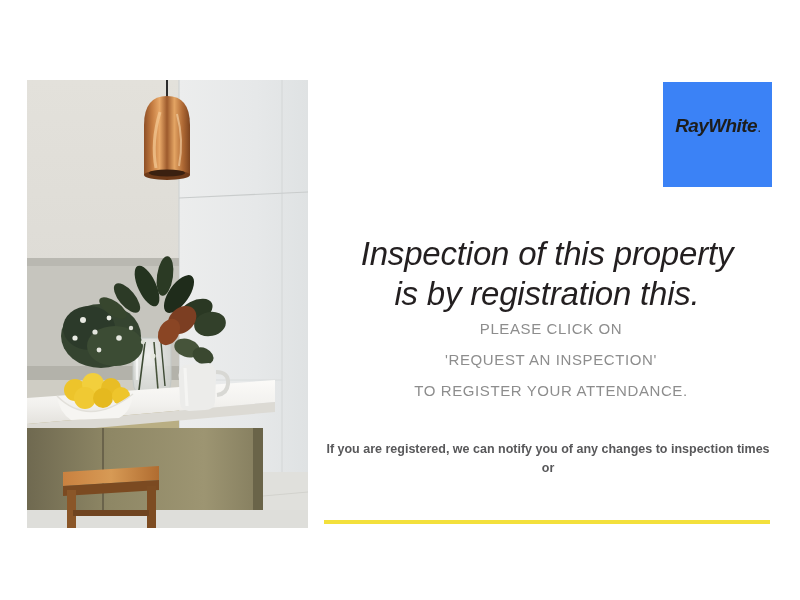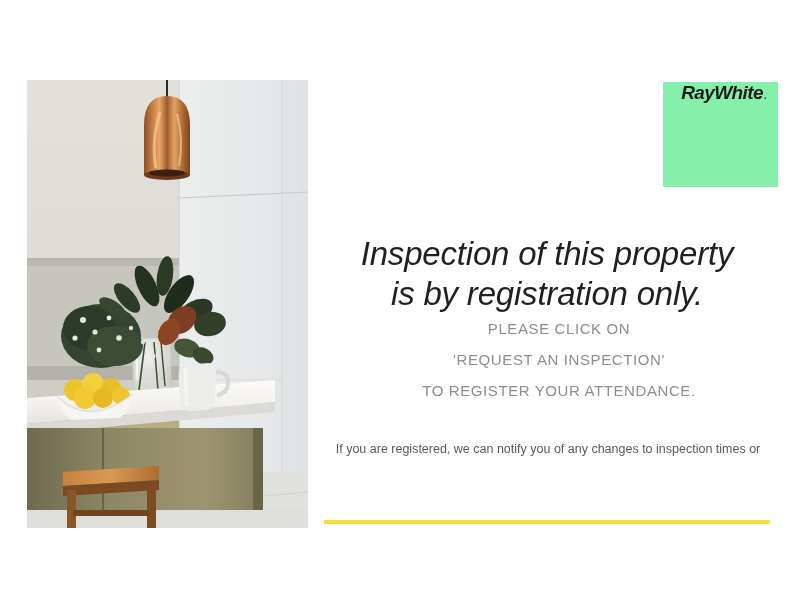--- a/index.html
+++ b/index.html
@@ -50,26 +50,25 @@
   .logo-wrap {
     position: absolute;
     right: 0;
     top: 12px;
     width: 109px;
     height: 105px;
   }
   .logo-square {
     width: 100%;
     height: 100%;
-    background: #86efac;
+    background: #3b82f6;
     position: relative;
     display: flex;
-    align-items: flex-start;
+    align-items: center;
     justify-content: center;
-    padding-left: 6px;
   }
   .logo-text {
     font-family: "Liberation Sans", sans-serif;
     font-weight: bold;
     font-style: italic;
     font-size: 19px;
     color: #1d1d1b;
     letter-spacing: -0.6px;
     margin-bottom: 18px;
     white-space: nowrap;
@@ -99,21 +98,21 @@
     font-style: italic;
   }
   .headline .line {
     display: block;
   }
 
   
   .instructions {
     position: absolute;
     top: 250px;
-    left: 12px;
+    left: 4px;
     width: 450px;
     text-align: center;
     color: #8d8d8d;
     font-size: 15px;
     letter-spacing: 0.6px;
   }
   .instructions .line {
     display: block;
     margin-bottom: 14px;
   }
@@ -124,20 +123,21 @@
   
   .footnote {
     position: absolute;
     top: 370px;
     left: 2px;
     width: 448px;
     text-align: center;
     color: #58585a;
     font-size: 12.5px;
     line-height: 1.55;
+    font-weight: bold;
   }
   .footnote .line {
     display: block;
   }
 
   
   .rule {
     position: absolute;
     left: 2px;
     top: 450px;
@@ -293,21 +293,21 @@
   <div class="content">
 
     <div class="logo-wrap">
       <div class="logo-square">
         <span class="logo-text"><span>RayWhite</span><span class="logo-tm">.</span></span>
       </div>
     </div>
 
     <h1 class="headline">
       <span class="line">Inspection of this property</span>
-      <span class="line">is by registration only.</span>
+      <span class="line">is by registration this.</span>
     </h1>
 
     <div class="instructions">
       <span class="line">PLEASE CLICK ON</span>
       <span class="line">'REQUEST AN INSPECTION'</span>
       <span class="line">TO REGISTER YOUR ATTENDANCE.</span>
     </div>
 
     <div class="footnote">
       <span class="line">If you are registered, we can notify you of any changes to inspection times or</span>

